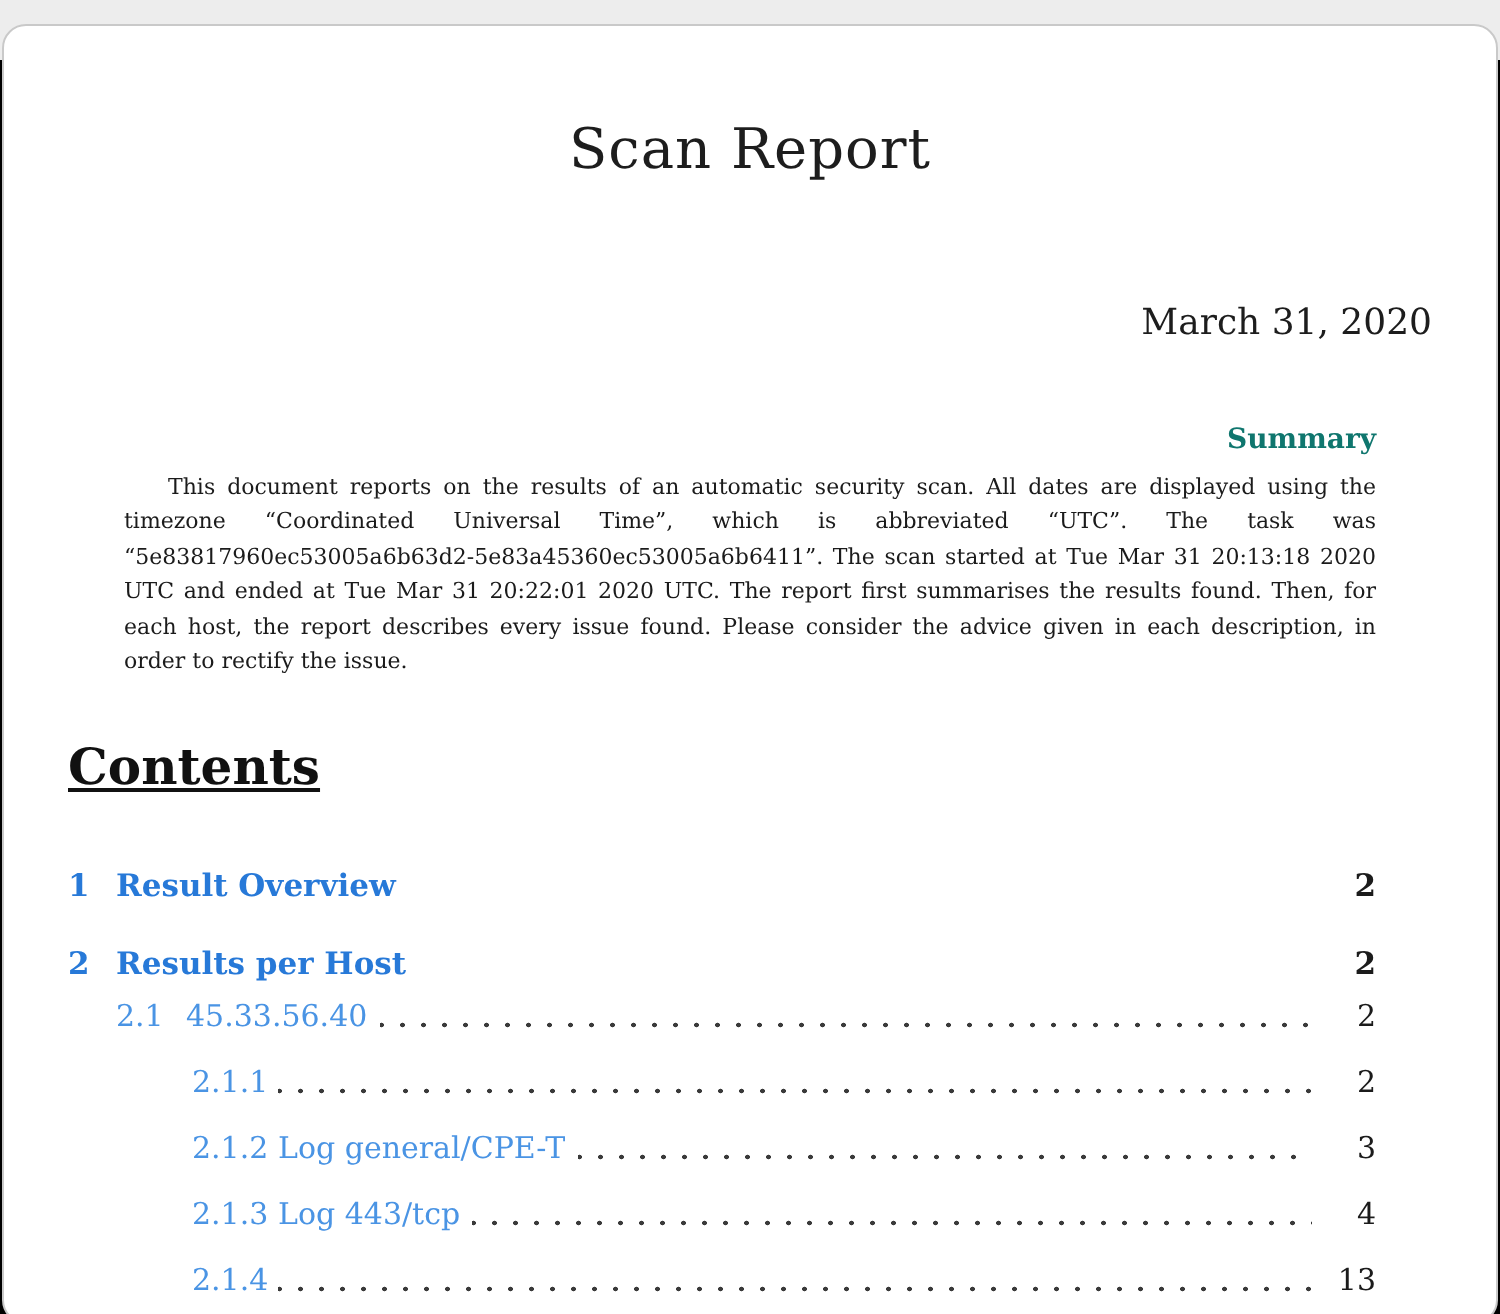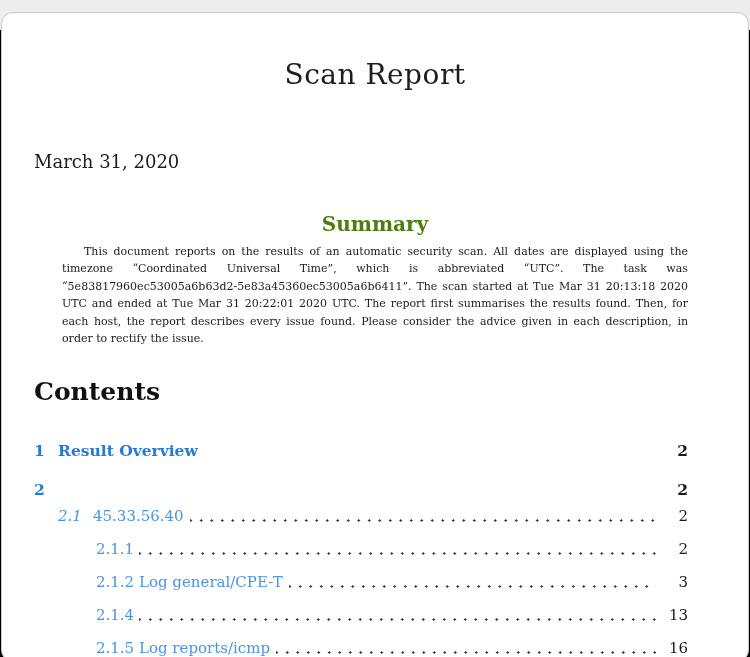--- a/index.html
+++ b/index.html
@@ -20,47 +20,48 @@
     overflow: hidden;
   }
   .doc-title {
     text-align: center;
     font-size: 28px;
     font-weight: 500;
     color: #1d1d1d;
     letter-spacing: 0.5px;
   }
   .doc-date {
-    text-align: left;
+    text-align: right;
     font-size: 18px;
     color: #1d1d1d;
     margin-top: 60px;
   }
   .abstract {
     margin: 40px 28px 0 28px;
   }
   .abstract-heading {
-    text-align: center;
-    font-size: 20px;
+    text-align: right;
+    font-size: 14px;
     font-weight: bold;
-    color: #4d7c0f;
+    color: #0f766e;
   }
   .abstract-body {
     margin-top: 7px;
     font-size: 11px;
     line-height: 17.4px;
     color: #1b1b1b;
     text-align: justify;
     text-indent: 22px;
   }
   .contents-heading {
     margin-top: 30px;
     font-size: 25px;
     font-weight: bold;
     color: #111111;
+    text-decoration: underline;
   }
   .toc {
     margin-top: 36px;
     margin-right: 28px;
   }
   .toc-row {
     display: flex;
     align-items: baseline;
     font-size: 15px;
     line-height: 17px;
@@ -69,21 +70,21 @@
   .toc-row.lvl-1 {
     font-weight: bold;
     font-size: 15.5px;
     margin-top: 22px;
   }
   .toc-row.lvl-1:first-child { margin-top: 0; }
   .toc-row.lvl-2 { margin-top: 10px; }
   .toc-row.lvl-3 { margin-top: 16px; }
   .toc-row.lvl-1 .toc-num   { width: 24px;  }
   .toc-row.lvl-2            { padding-left: 24px; }
-  .toc-row.lvl-2 .toc-num   { width: 35px; font-style: italic; }
+  .toc-row.lvl-2 .toc-num   { width: 35px; }
   .toc-row.lvl-3            { padding-left: 62px; }
   .toc-row.lvl-3 .toc-num   { width: 43px; }
   .toc-num   { flex: 0 0 auto; }
   .toc-label { flex: 0 0 auto; padding-right: 6px; }
   .lvl-1 .toc-num, .lvl-1 .toc-label { color: #2779d8; }
   .lvl-2 .toc-num, .lvl-2 .toc-label,
   .lvl-3 .toc-num, .lvl-3 .toc-label { color: #4a94e4; }
   .toc-leader {
     flex: 1 1 auto;
     align-self: stretch;
@@ -121,20 +122,21 @@
 
   <div class="toc" id="toc">
       <div class="toc-row lvl-1">
     <span class="toc-num">1</span>
     <span class="toc-label">Result Overview</span>
     <span class="toc-leader"></span>
     <span class="toc-page">2</span>
   </div>
       <div class="toc-row lvl-1">
     <span class="toc-num">2</span>
+    <span class="toc-label">Results per Host</span>
     <span class="toc-leader"></span>
     <span class="toc-page">2</span>
   </div>
       <div class="toc-row lvl-2">
     <span class="toc-num">2.1</span>
     <span class="toc-label">45.33.56.40</span>
     <span class="toc-leader"></span>
     <span class="toc-page">2</span>
   </div>
       <div class="toc-row lvl-3">
@@ -142,20 +144,26 @@
     <span class="toc-leader"></span>
     <span class="toc-page">2</span>
   </div>
       <div class="toc-row lvl-3">
     <span class="toc-num">2.1.2</span>
     <span class="toc-label">Log general/CPE-T</span>
     <span class="toc-leader"></span>
     <span class="toc-page">3</span>
   </div>
       <div class="toc-row lvl-3">
+    <span class="toc-num">2.1.3</span>
+    <span class="toc-label">Log 443/tcp</span>
+    <span class="toc-leader"></span>
+    <span class="toc-page">4</span>
+  </div>
+      <div class="toc-row lvl-3">
     <span class="toc-num">2.1.4</span>
     <span class="toc-leader"></span>
     <span class="toc-page">13</span>
   </div>
       <div class="toc-row lvl-3">
     <span class="toc-num">2.1.5</span>
     <span class="toc-label">Log reports/icmp</span>
     <span class="toc-leader"></span>
     <span class="toc-page">16</span>
   </div>

